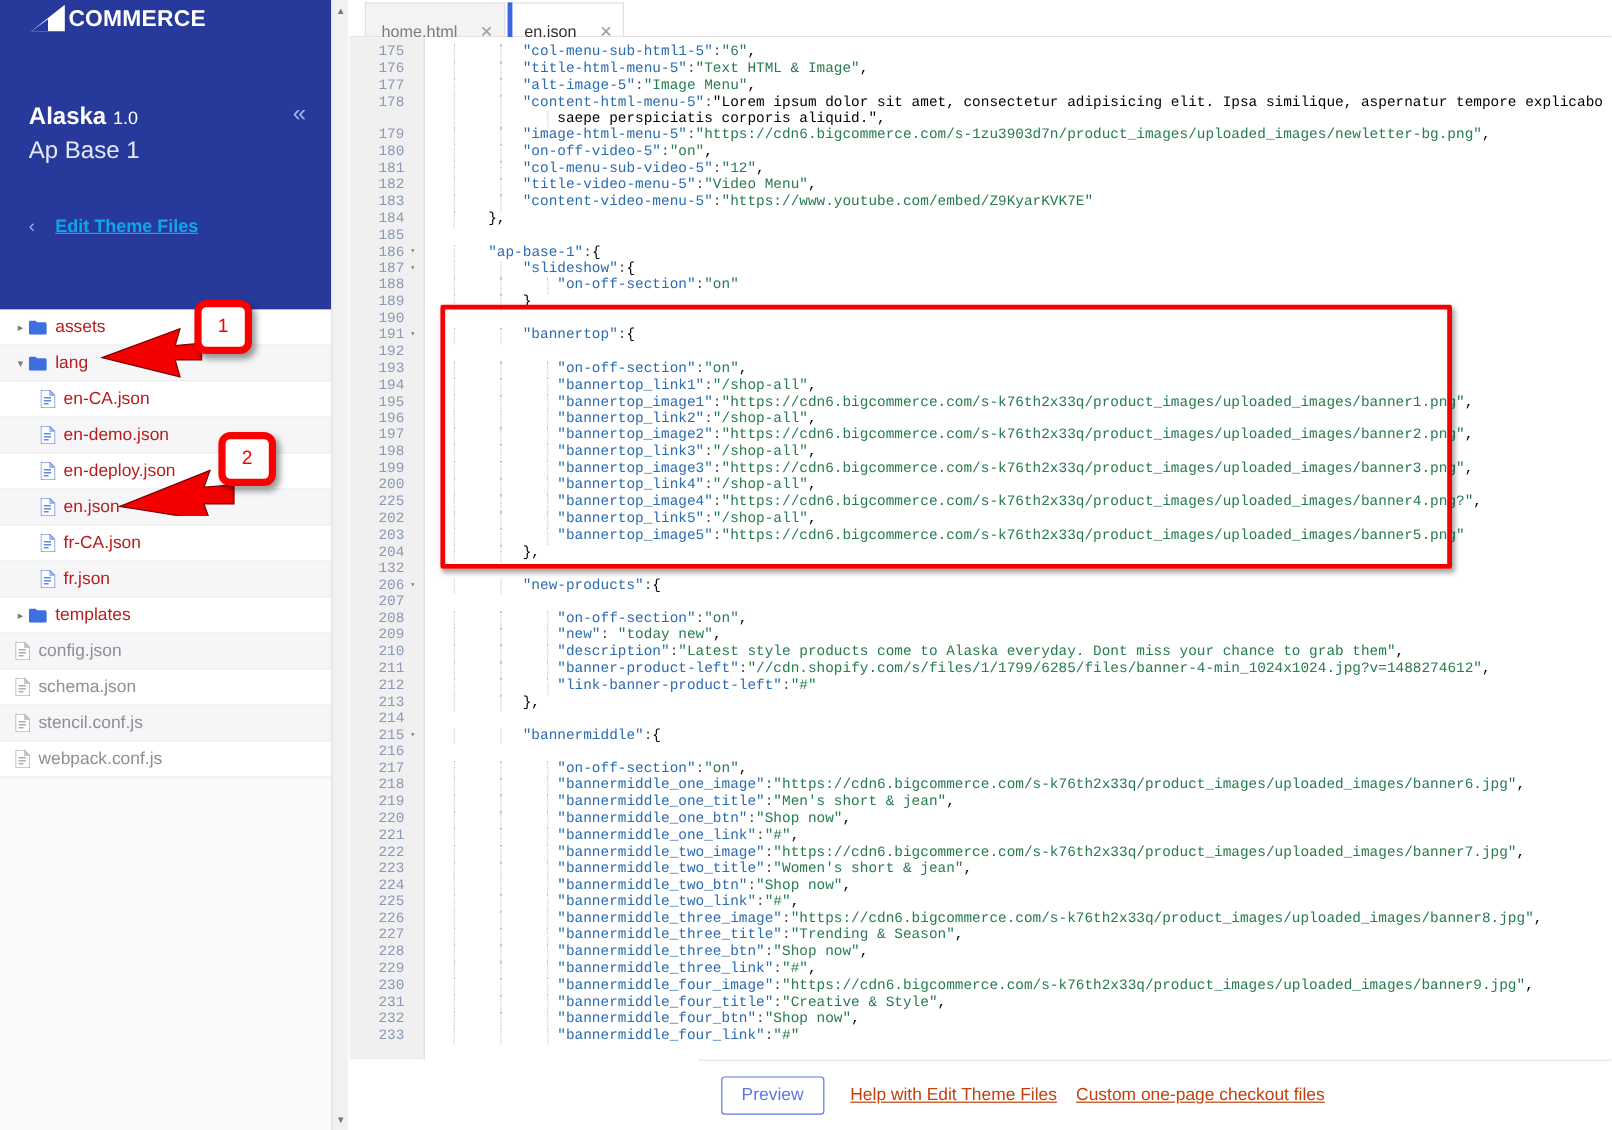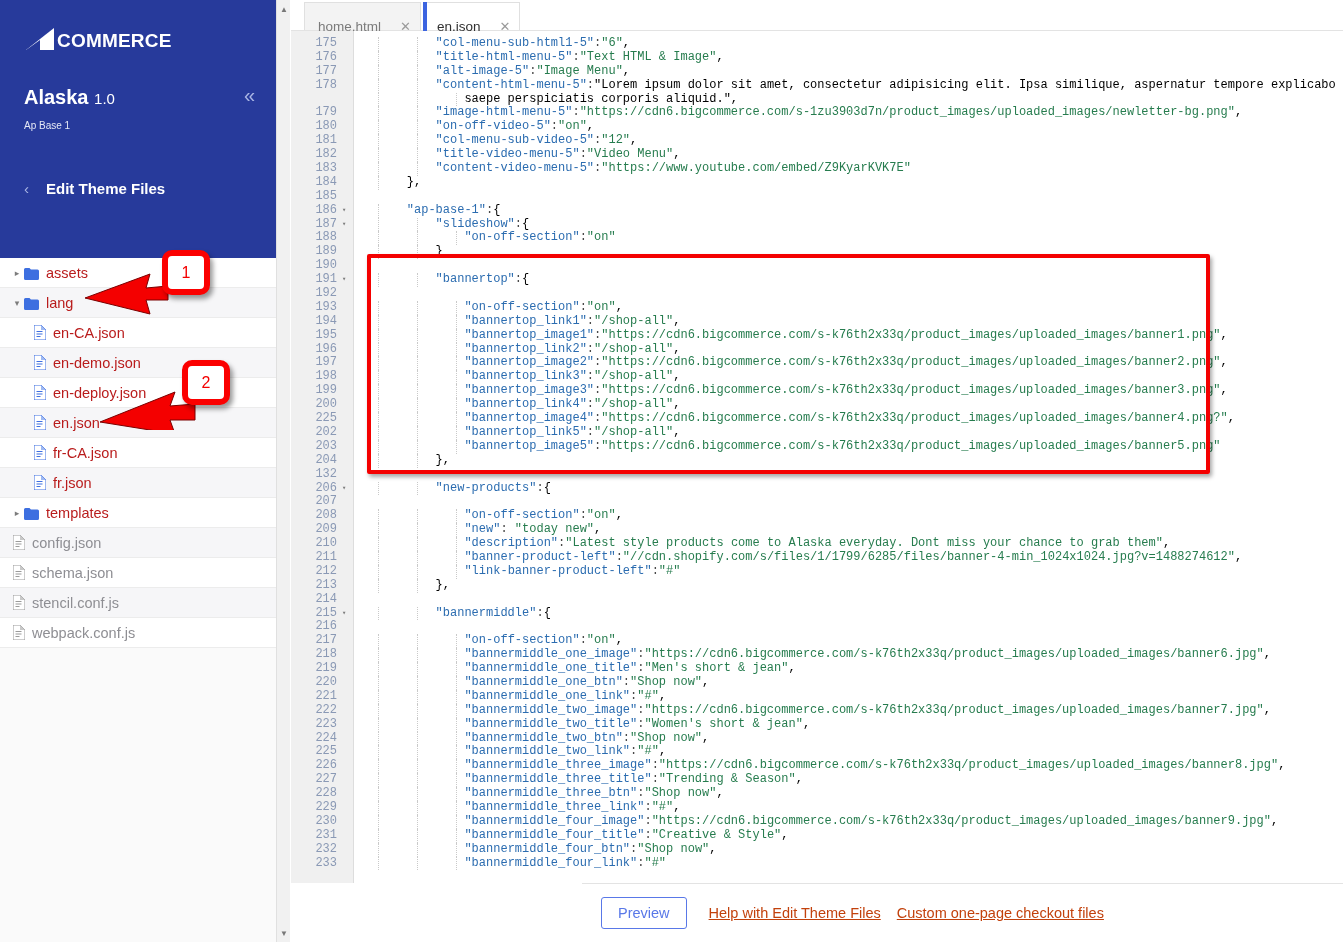--- a/index.html
+++ b/index.html
@@ -19,54 +19,54 @@
     background: #fafafa;
     overflow: hidden;
   }
   .sidebar-head {
     position: absolute; left: 0; top: 0;
     width: 276px; height: 258px;
     background: #273a9b;
     color: #ffffff;
   }
   .brand {
-    position: absolute; left: 24px; top: 28px;
+    position: absolute; left: 24px; top: 4px;
     display: flex; align-items: center;
   }
   .brand-mark {
     width: 32px; height: 26px; position: relative; margin-right: 1px;
   }
   .brand-mark svg { display: block; }
   .brand-text {
     font-size: 19px; font-weight: bold; letter-spacing: .2px;
     color: #ffffff; line-height: 26px;
   }
   .theme-block { position: absolute; left: 24px; top: 85px; }
   .theme-name {
     font-size: 20px; font-weight: bold; color: #ffffff; line-height: 24px;
   }
   .theme-name .ver {
     font-size: 15px; font-weight: normal; color: #ffffff;
   }
   .theme-variant {
-    font-size: 10px; color: #e5e8f5; margin-top: 5px; line-height: 20px;
+    font-size: 20px; color: #e5e8f5; margin-top: 5px; line-height: 20px;
   }
   .collapse-btn {
     position: absolute; right: 21px; top: 84px;
     font-size: 20px; color: #aab6e4; cursor: pointer; line-height: 22px;
   }
   .edit-row {
     position: absolute; left: 24px; top: 180px;
     display: flex; align-items: center; cursor: pointer;
   }
   .edit-chevron {
     color: #aab6e4; font-size: 15px; margin-right: 17px; line-height: 16px;
   }
   .edit-label {
-    color: #ffffff; font-size: 15px; font-weight: bold;
+    color: #0ea5e9; font-size: 15px; font-weight: bold; text-decoration: underline;
   }
 
   
   .tree { position: absolute; left: 0; top: 258px; width: 276px; }
   .tree-row {
     height: 30px; display: flex; align-items: center;
     font-size: 14.5px; cursor: pointer; position: relative;
     border-bottom: 1px solid #ececec;
   }
   .tree-row.odd  { background: #ffffff; }

